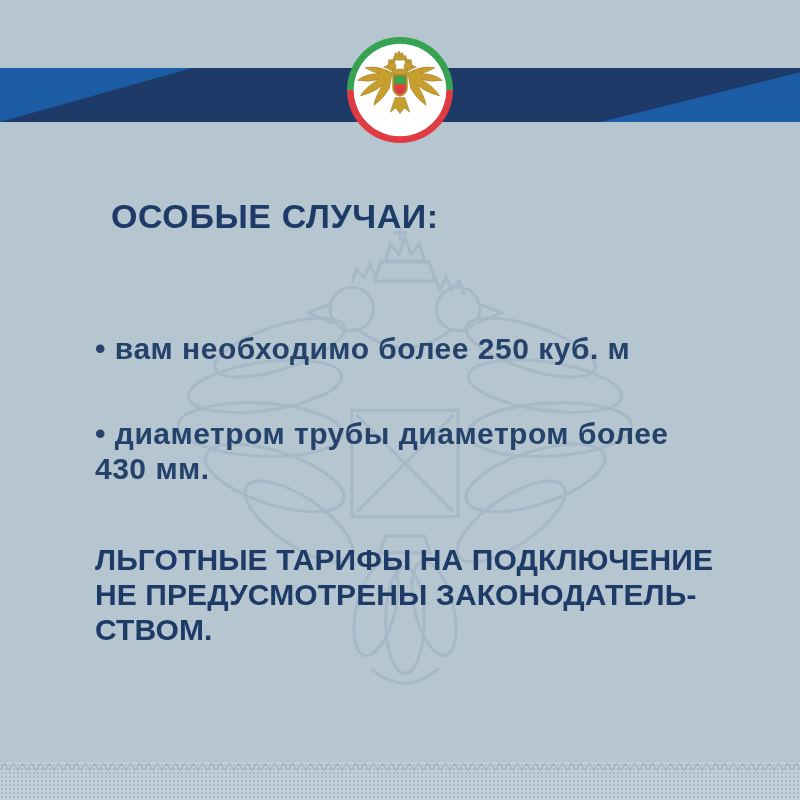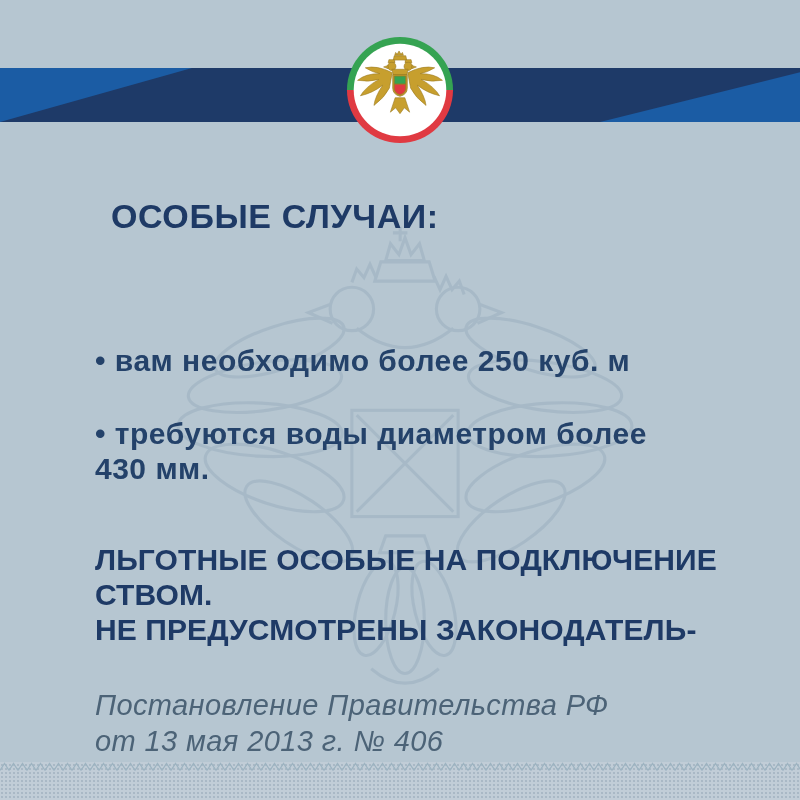--- a/index.html
+++ b/index.html
@@ -18,21 +18,21 @@
 
   .emblem{position:absolute;left:346px;top:36px;width:108px;height:108px;}
 
   .watermark{position:absolute;left:160px;top:222px;width:490px;height:495px;opacity:.17;}
 
   .content{position:absolute;left:95px;top:0;width:665px;height:800px;color:var(--body-text);}
   .heading{position:absolute;top:180px;margin:16px;font-size:34px;font-weight:800;
     color:var(--heading-navy);letter-spacing:.6px;line-height:40px;}
   .para{position:absolute;margin:0;font-size:30px;font-weight:700;line-height:35px;letter-spacing:.5px;}
   .intro{top:246px;}
-  .bullet-1{top:331px;margin-top:12px;}
+  .bullet-1{top:331px;}
   .bullet-2{top:416px;}
   .notice{top:542px;font-weight:800;color:var(--heading-navy);letter-spacing:.1px;}
   .source{top:687px;font-size:29px;font-weight:400;font-style:italic;line-height:36px;
     color:var(--source-text);letter-spacing:.4px;}
 
   .footer-strip{position:absolute;left:0;top:762px;width:800px;height:38px;background:var(--footer-strip);
     background-image:radial-gradient(rgba(125,148,165,.35) .8px,transparent 1px);
     background-size:4px 4px;background-position:0 9px;}
   .zigzag{position:absolute;left:0;top:0;width:800px;height:10px;display:block;}
 </style>
@@ -106,34 +106,30 @@
 
   <div class="content">
     <h1 class="heading">ОСОБЫЕ СЛУЧАИ:</h1>
 
 
     <p class="para bullet-1">
       <span style="display:block">• вам необходимо более 250 куб. м</span>
     </p>
 
     <p class="para bullet-2">
-      <span style="display:block">• требуются воды диаметром более</span>
+      <span style="display:block">• диаметром трубы диаметром более</span>
       <span style="display:block">430 мм.</span>
     </p>
 
     <p class="para notice">
-      <span style="display:block">ЛЬГОТНЫЕ ОСОБЫЕ НА ПОДКЛЮЧЕНИЕ</span>
+      <span style="display:block">ЛЬГОТНЫЕ ТАРИФЫ НА ПОДКЛЮЧЕНИЕ</span>
+      <span style="display:block">НЕ ПРЕДУСМОТРЕНЫ ЗАКОНОДАТЕЛЬ-</span>
       <span style="display:block">СТВОМ.</span>
-      <span style="display:block">НЕ ПРЕДУСМОТРЕНЫ ЗАКОНОДАТЕЛЬ-</span>
     </p>
 
-    <p class="para source">
-      <span style="display:block">Постановление Правительства РФ</span>
-      <span style="display:block">от 13 мая 2013 г. № 406</span>
-    </p>
   </div>
 
   <div class="footer-strip">
     <svg class="zigzag" width="800" height="10" aria-hidden="true">
       <defs>
         <pattern id="zz" width="9" height="10" patternUnits="userSpaceOnUse">
           <path d="M0 8.5 L4.5 1.5 L9 8.5" fill="none" stroke="var(--zigzag)" stroke-width="1.3"></path>
         </pattern>
       </defs>
       <rect width="800" height="10" fill="url(#zz)"></rect>

